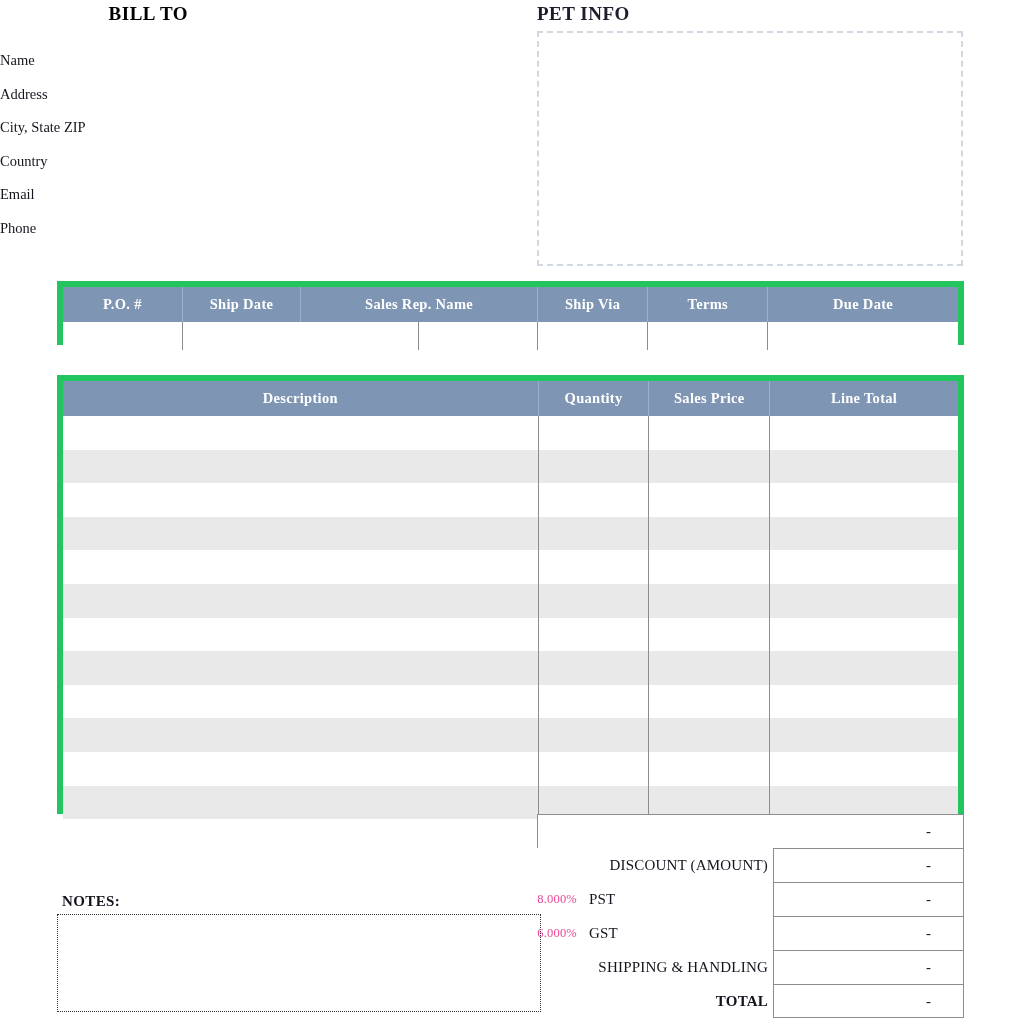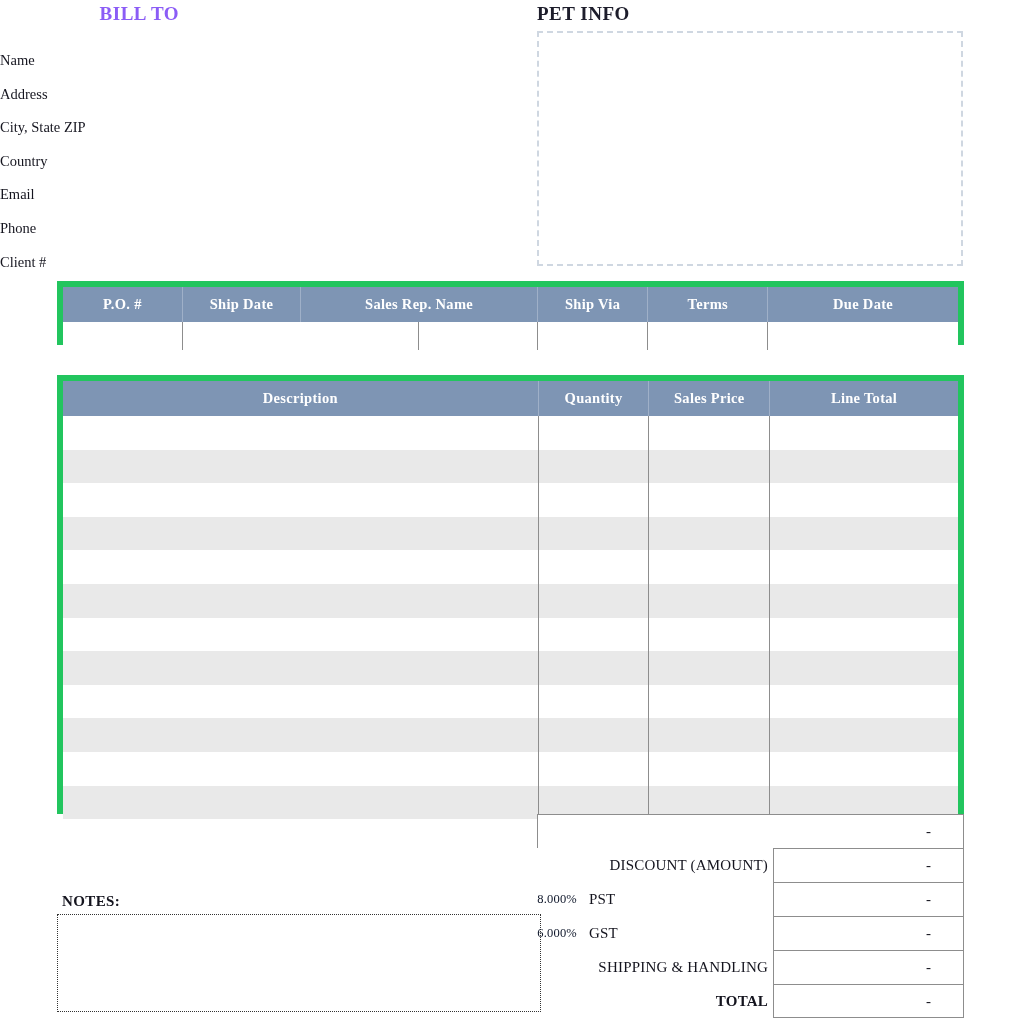--- a/index.html
+++ b/index.html
@@ -12,24 +12,24 @@
     height: 1024px;
     position: relative;
     font-family: "Liberation Serif", "DejaVu Serif", serif;
     color: #1b1b28;
     overflow: hidden;
   }
   .page { position: absolute; left: 0; top: 0; width: 1024px; height: 1024px; }
 
   
   #bill-to-title {
-    position: absolute; left: 57px; top: 3px; width: 122px;
+    position: absolute; left: 66px; top: 3px; width: 122px;
     text-align: right;
     font-size: 19px; font-weight: bold; letter-spacing: 0.5px;
-    color: #8b5cf6;
+    color: #000000;
   }
   #bill-to-fields {
     position: absolute; left: 0px; top: 44px; width: 161px;
   }
   .bill-row {
     height: 33.6px; line-height: 33.6px;
     text-align: left;
     font-size: 14.5px;
     color: #15151f;
     white-space: nowrap;
@@ -139,21 +139,21 @@
     box-sizing: border-box;
     font-size: 15px;
     letter-spacing: 0.2px;
     white-space: nowrap;
     color: #14141e;
   }
   .tot-rate {
     position: absolute;
     right: 196px;
     font-size: 12.5px;
-    color: #0f172a;
+    color: #ec4899;
   }
   .tot-label.split {
     justify-content: flex-start;
     padding-left: 52px;
     position: relative;
   }
   .tot-label.bold { font-weight: bold; }
   .tot-value {
     flex: 1;
     border: 1px solid #8d8d8d;
@@ -175,21 +175,20 @@
 <div class="page">
 
   <div id="bill-to-title">BILL TO</div>
   <div id="bill-to-fields">
     <div class="bill-row">Name</div>
     <div class="bill-row">Address</div>
     <div class="bill-row">City, State ZIP</div>
     <div class="bill-row">Country</div>
     <div class="bill-row">Email</div>
     <div class="bill-row">Phone</div>
-    <div class="bill-row">Client #</div>
   </div>
 
   <div id="pet-info-title">PET INFO</div>
   <div id="pet-info-box"></div>
 
   <div class="tbl" id="info-table">
     <div class="hdr-row">
       <div class="hdr-cell" style="width:121px">P.O. #</div>
       <div class="hdr-cell" style="width:120px">Ship Date</div>
       <div class="hdr-cell" style="width:239px">Sales Rep. Name</div>

